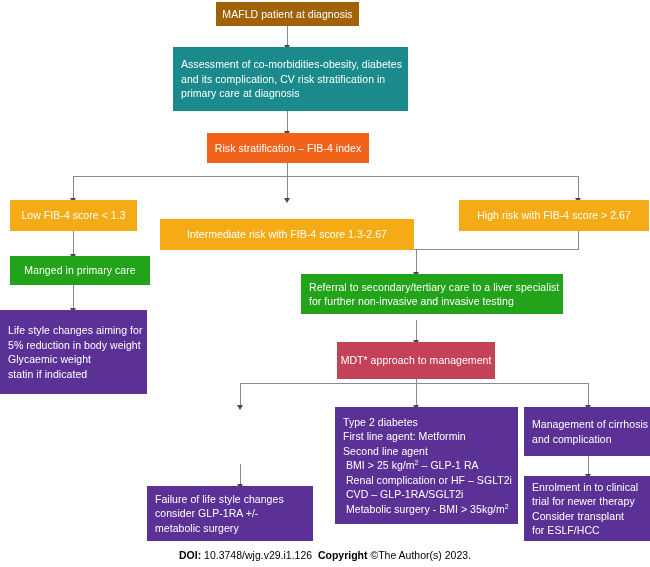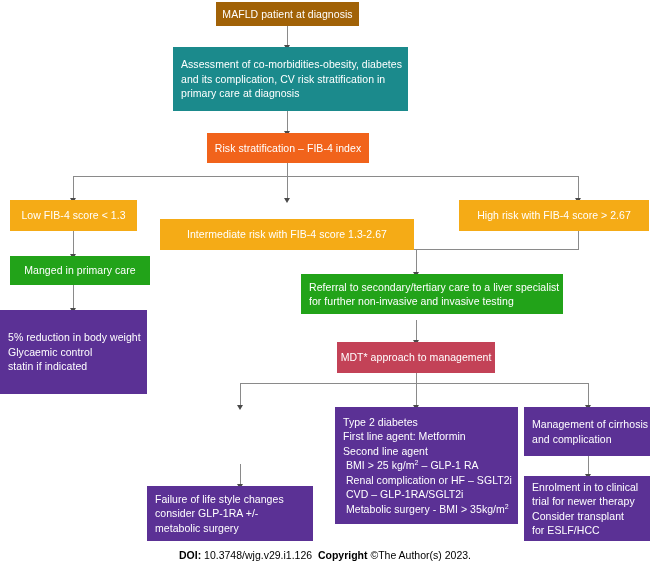--- a/index.html
+++ b/index.html
@@ -138,31 +138,32 @@
 
   <div class="node center pad-c c-amber" style="left:459px;top:200px;width:190px;height:31px;">
     <span class="ln">High risk with FIB-4 score &gt; 2.67</span>
   </div>
 
   <div class="node center pad-c c-green" style="left:10px;top:256px;width:140px;height:29px;">
     <span class="ln">Manged in primary care</span>
   </div>
 
   <div class="node left pad-l c-purple" style="left:0px;top:310px;width:147px;height:84px;">
+    <span class="ln">Life style changes aiming for</span>
     <span class="ln">5% reduction in body weight</span>
-    <span class="ln">Glycaemic control</span>
+    <span class="ln">Glycaemic weight</span>
     <span class="ln">statin if indicated</span>
   </div>
 
   <div class="node left pad-l c-green" style="left:285px;top:274px;width:262px;height:40px;margin-left:16px;">
     <span class="ln">Referral to secondary/tertiary care to a liver specialist</span>
     <span class="ln">for further non-invasive and invasive testing</span>
   </div>
 
-  <div class="node center pad-c c-crimson" style="left:337px;top:342px;width:158px;height:31px;">
+  <div class="node center pad-c c-crimson" style="left:337px;top:342px;width:158px;height:37px;">
     <span class="ln">MDT* approach to management</span>
   </div>
 
 
   <div class="node left pad-l c-purple" style="left:147px;top:486px;width:166px;height:55px;">
     <span class="ln">Failure of life style changes</span>
     <span class="ln">consider GLP-1RA +/-</span>
     <span class="ln">metabolic surgery</span>
   </div>
 

